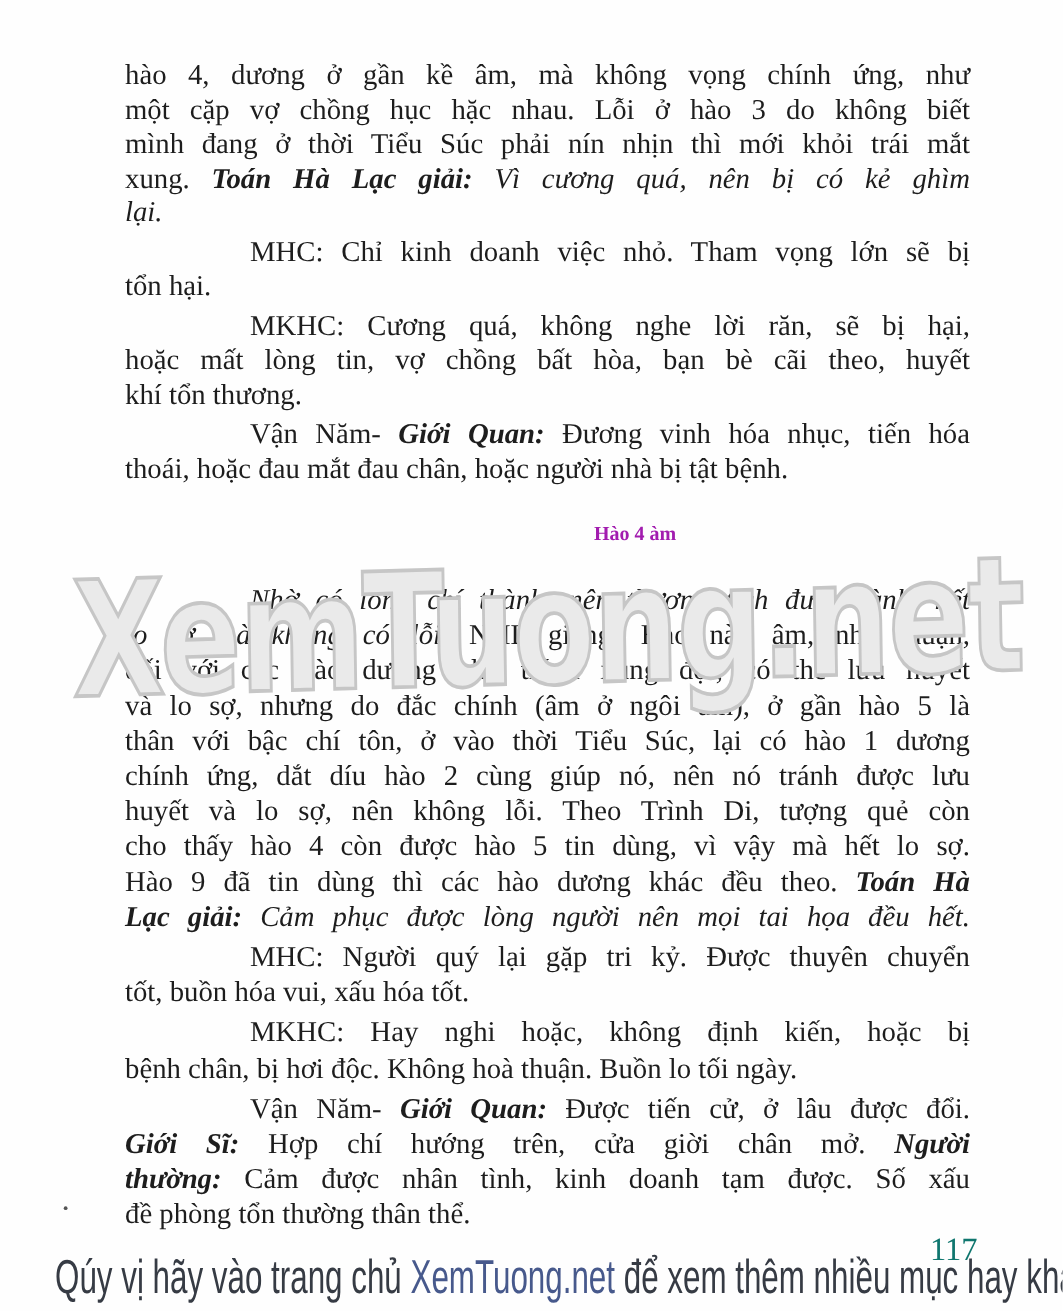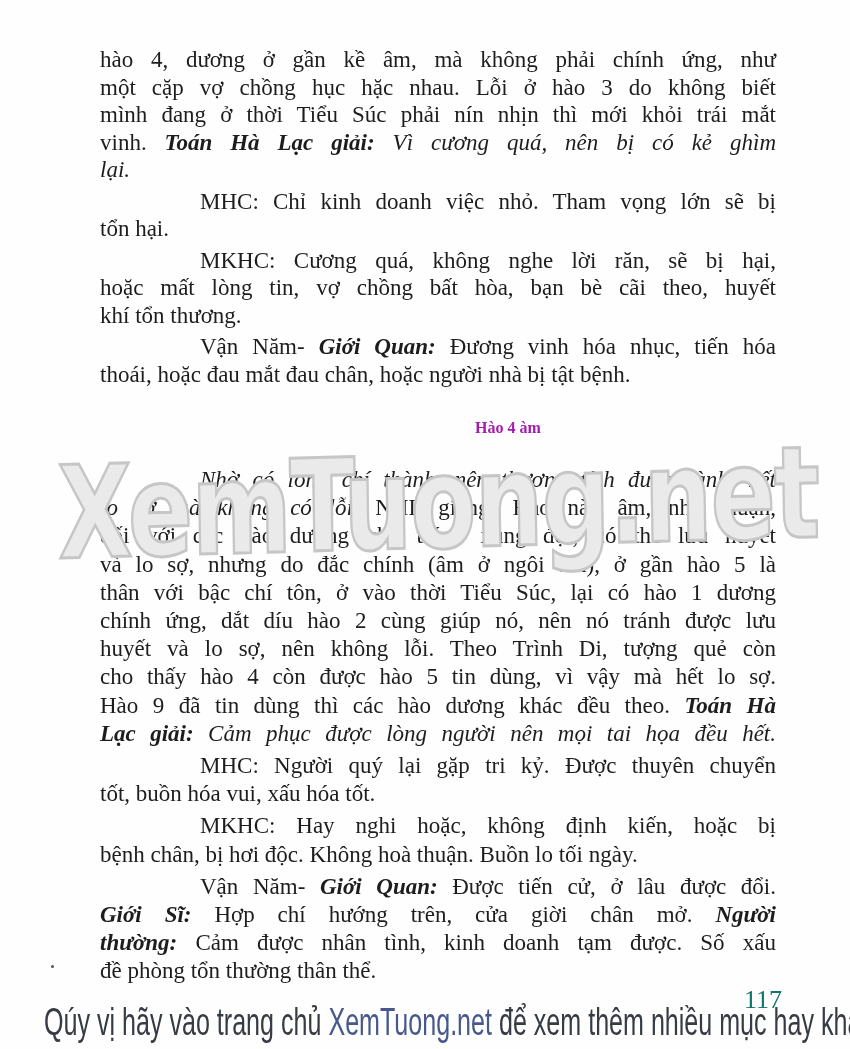--- a/index.html
+++ b/index.html
@@ -50,24 +50,24 @@
   .speck { position:absolute; left:51px; top:965px; width:3px; height:3px;
            background:#555; border-radius:50%; z-index:2; }
 </style>
 </head>
 <body>
 
 <div class="page">
 
   <main class="doc-body" id="doc-body">
       <div class="para sec-a">
-        <div class="line"><span class="seg">hào 4, dương ở gần kề âm, mà không phải chính ứng, như</span></div>
+        <div class="line"><span class="seg">hào 4, dương ở gần kề âm, mà không vọng chính ứng, như</span></div>
         <div class="line"><span class="seg">một cặp vợ chồng hục hặc nhau. Lỗi ở hào 3 do không biết</span></div>
         <div class="line"><span class="seg">mình đang ở thời Tiểu Súc phải nín nhịn thì mới khỏi trái mắt</span></div>
-        <div class="line"><span class="seg">vinh. </span><span class="seg bold">Toán Hà Lạc giải:</span><span class="seg italic"> Vì cương quá, nên bị có kẻ ghìm</span></div>
+        <div class="line"><span class="seg">xung. </span><span class="seg bold">Toán Hà Lạc giải:</span><span class="seg italic"> Vì cương quá, nên bị có kẻ ghìm</span></div>
         <div class="line last"><span class="seg italic">lại.</span></div>
       </div>
       <div class="para sec-a">
         <div class="line indent"><span class="seg">MHC: Chỉ kinh doanh việc nhỏ. Tham vọng lớn sẽ bị</span></div>
         <div class="line last"><span class="seg">tổn hại.</span></div>
       </div>
       <div class="para sec-a">
         <div class="line indent"><span class="seg">MKHC: Cương quá, không nghe lời răn, sẽ bị hại,</span></div>
         <div class="line"><span class="seg">hoặc mất lòng tin, vợ chồng bất hòa, bạn bè cãi theo, huyết</span></div>
         <div class="line last"><span class="seg">khí tổn thương.</span></div>

